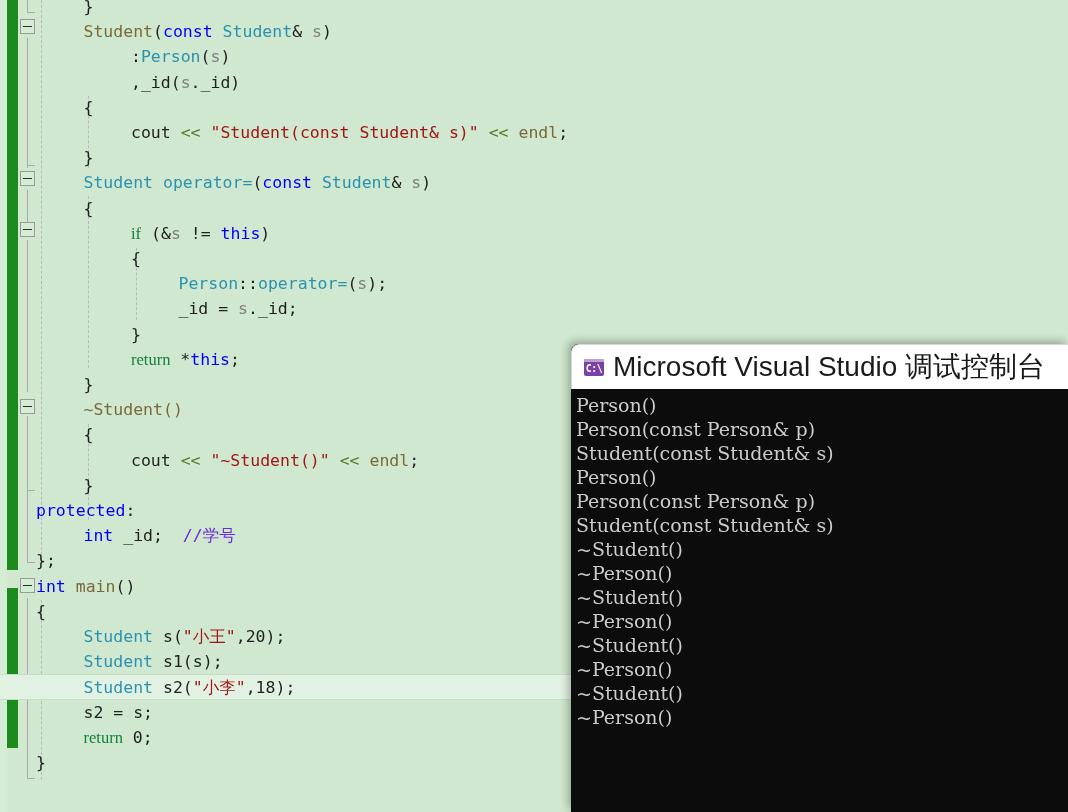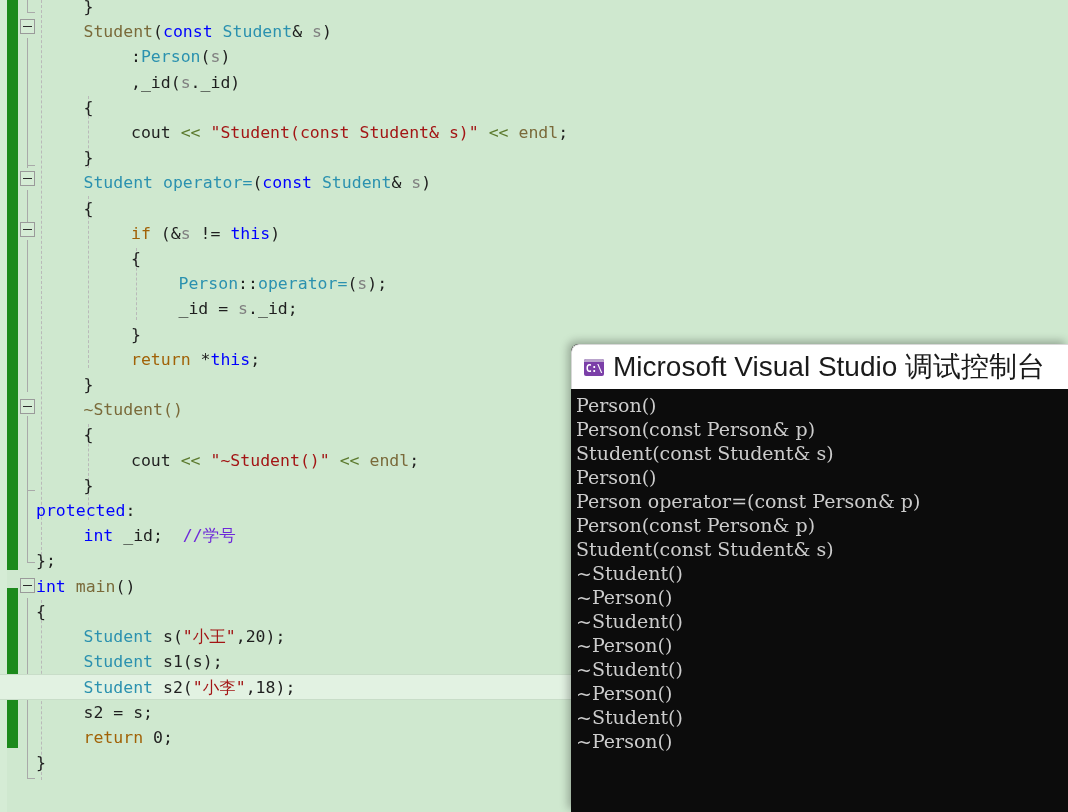--- a/index.html
+++ b/index.html
@@ -109,21 +109,21 @@
   
   .t-plain   { color: #1f1f1f; }
   .t-kw      { color: #0000ff; }
   .t-type    { color: #2b91af; }
   .t-ctor    { color: #7a6a3a; }
   .t-fn      { color: #7a6a3a; }
   .t-str     { color: #a31515; }
   .t-cmt     { color: #6d28d9; }
   .t-var     { color: #808080; }
   .t-op      { color: #5c7a2e; }
-  .t-ctrl    { color: #a16207; }
+  .t-ctrl    { color: #15803d; font-family: Liberation Serif, serif; }
 
   
   .console-window {
     position: absolute;
     left: 571px;
     top: 344px;
     width: 497px;
     height: 468px;
     border-top-left-radius: 8px;
     overflow: hidden;
@@ -233,21 +233,20 @@
       <span class="console-icon">
         <span>C:\</span>
       </span>
       <span class="console-title">Microsoft Visual Studio 调试控制台</span>
     </div>
     <div class="console-body" id="console-body">
         <div class="console-line">Person()</div>
         <div class="console-line">Person(const Person&amp; p)</div>
         <div class="console-line">Student(const Student&amp; s)</div>
         <div class="console-line">Person()</div>
-        <div class="console-line">Person operator=(const Person&amp; p)</div>
         <div class="console-line">Person(const Person&amp; p)</div>
         <div class="console-line">Student(const Student&amp; s)</div>
         <div class="console-line">~Student()</div>
         <div class="console-line">~Person()</div>
         <div class="console-line">~Student()</div>
         <div class="console-line">~Person()</div>
         <div class="console-line">~Student()</div>
         <div class="console-line">~Person()</div>
         <div class="console-line">~Student()</div>
         <div class="console-line">~Person()</div>

